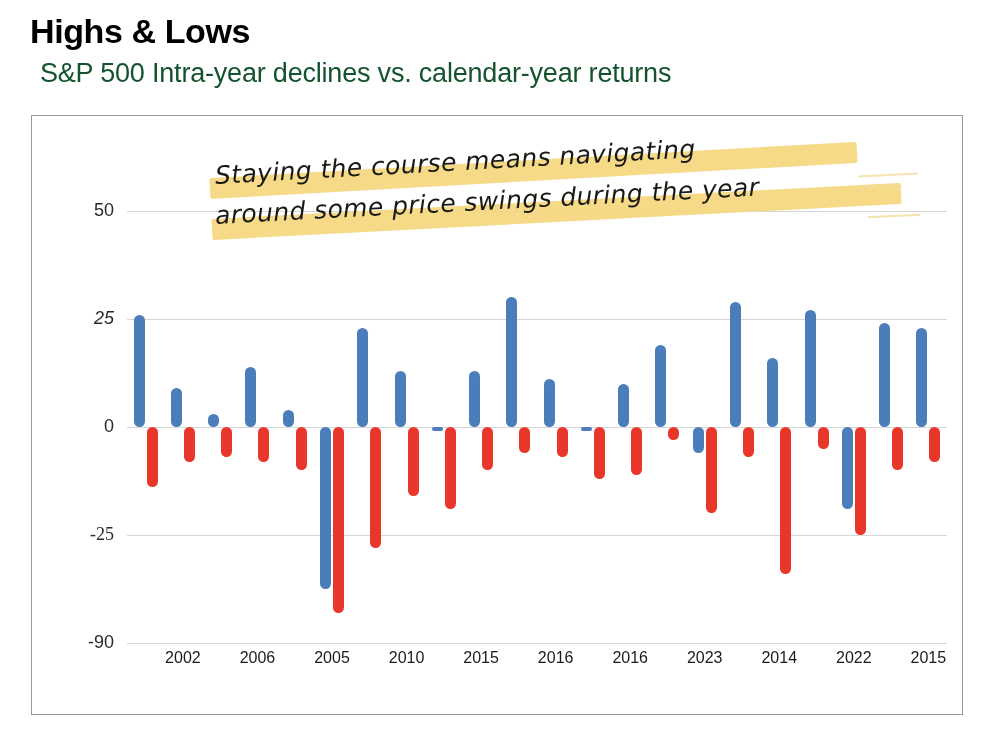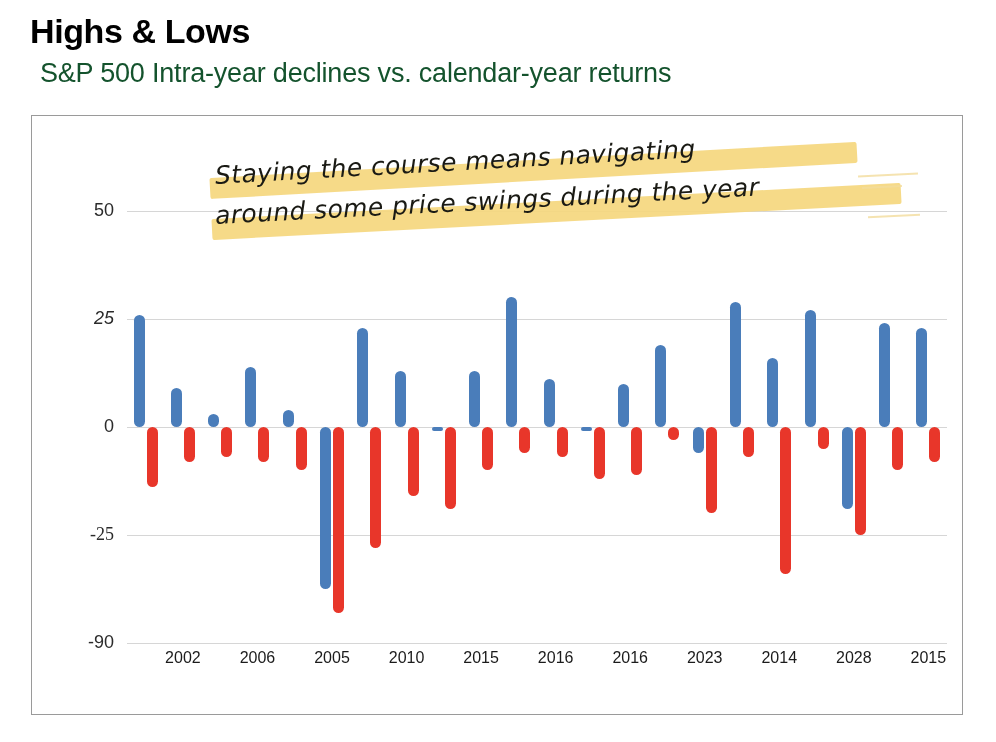--- a/index.html
+++ b/index.html
@@ -150,21 +150,21 @@
       <div class="bar down" style="left: 897.364px; top: 311px; height: 34.56px;"></div>
       <div class="xtick" style="left: 120.909px; top: 533px;">2002</div>
       <div class="xtick" style="left: 195.455px; top: 533px;">2006</div>
       <div class="xtick" style="left: 270px; top: 533px;">2005</div>
       <div class="xtick" style="left: 344.545px; top: 533px;">2010</div>
       <div class="xtick" style="left: 419.091px; top: 533px;">2015</div>
       <div class="xtick" style="left: 493.636px; top: 533px;">2016</div>
       <div class="xtick" style="left: 568.182px; top: 533px;">2016</div>
       <div class="xtick" style="left: 642.727px; top: 533px;">2023</div>
       <div class="xtick" style="left: 717.273px; top: 533px;">2014</div>
-      <div class="xtick" style="left: 791.818px; top: 533px;">2028</div>
+      <div class="xtick" style="left: 791.818px; top: 533px;">2022</div>
       <div class="xtick" style="left: 866.364px; top: 533px;">2015</div>
     </div>
   <div id="annotation">
     <div class="hl-band" id="band1"></div>
     <div class="hl-band" id="band2"></div>
     <div class="hl-text" id="ann-line1">Staying the course means navigating</div>
     <div class="hl-text" id="ann-line2">around some price swings during the year</div>
   <div class="hl-streak" style="left: 826px; top: 58px; width: 60px; transform: rotate(-3deg);"></div>
       <div class="hl-streak" style="left: 836px; top: 99px; width: 52px; transform: rotate(-3deg);"></div>
       <div class="hl-streak" style="left: 830px; top: 70px; width: 40px; transform: rotate(-3deg);"></div>

